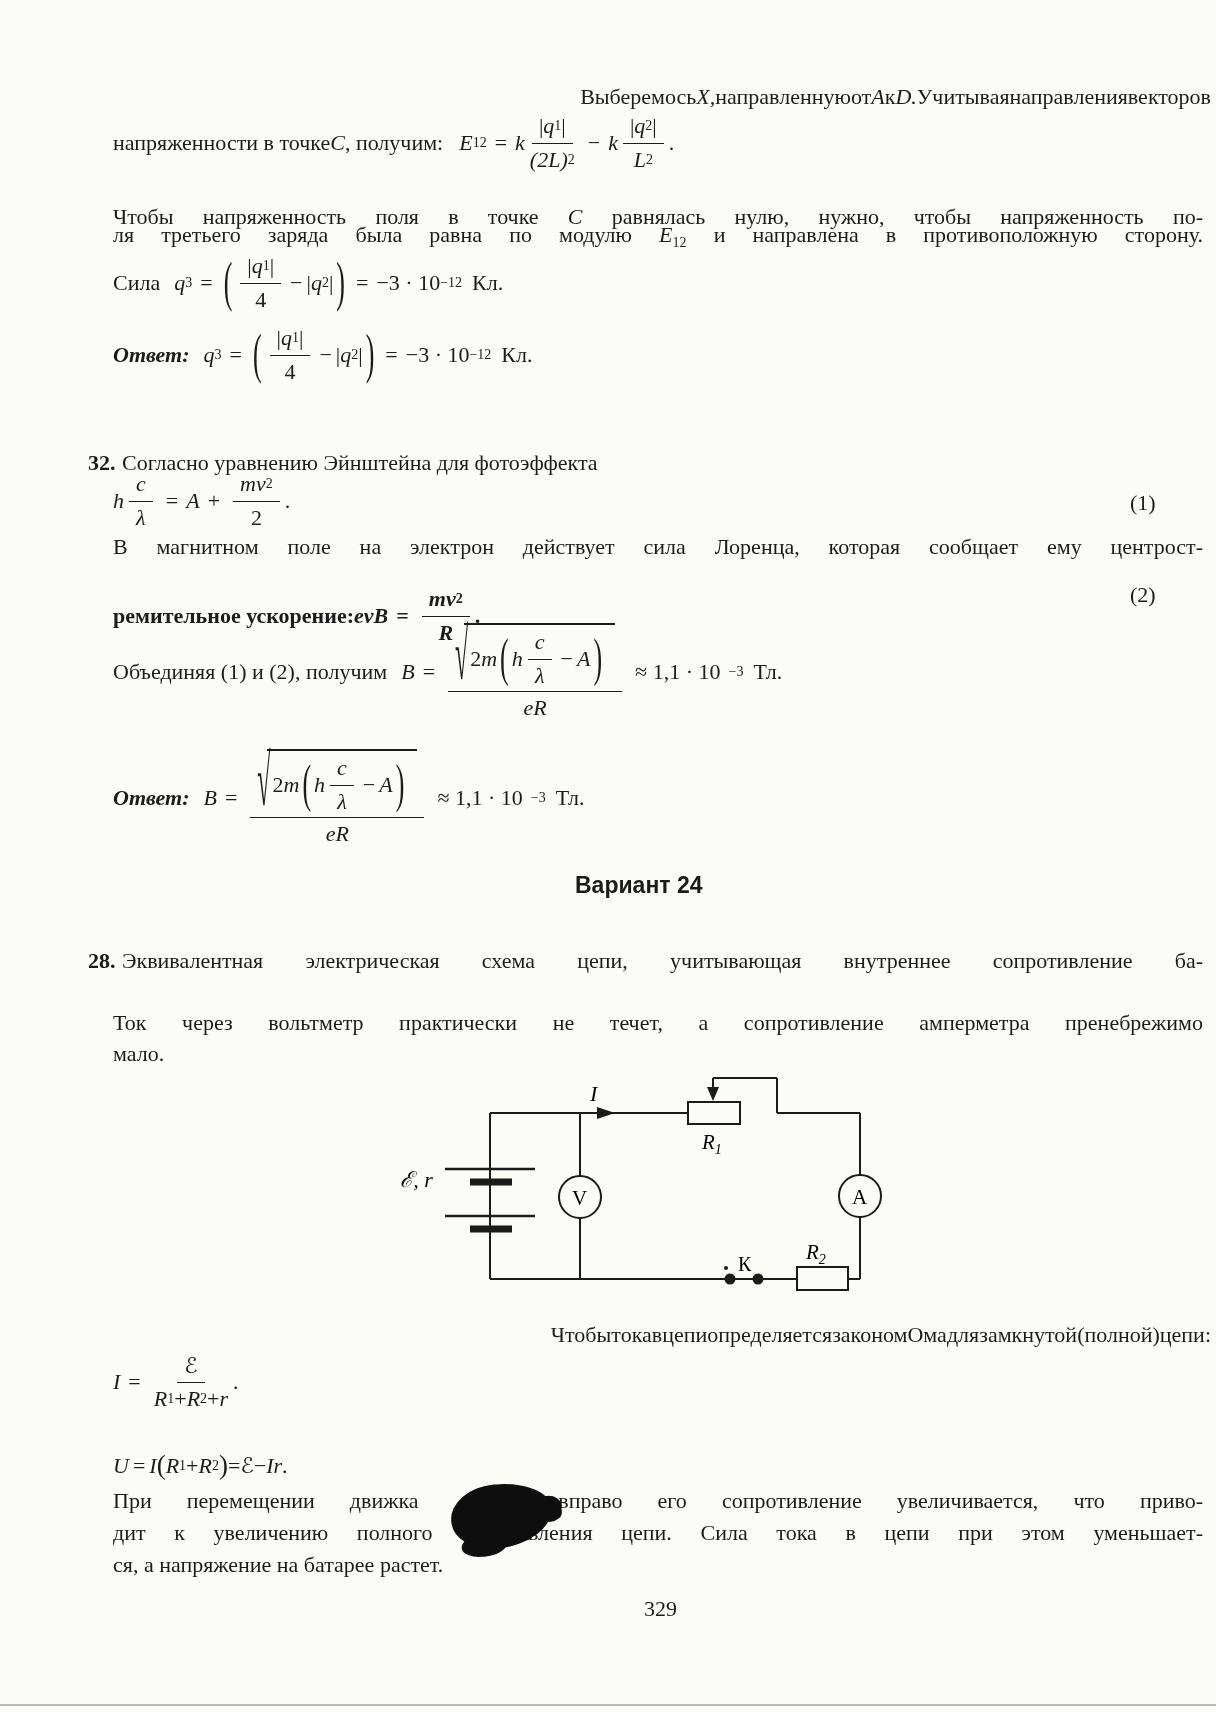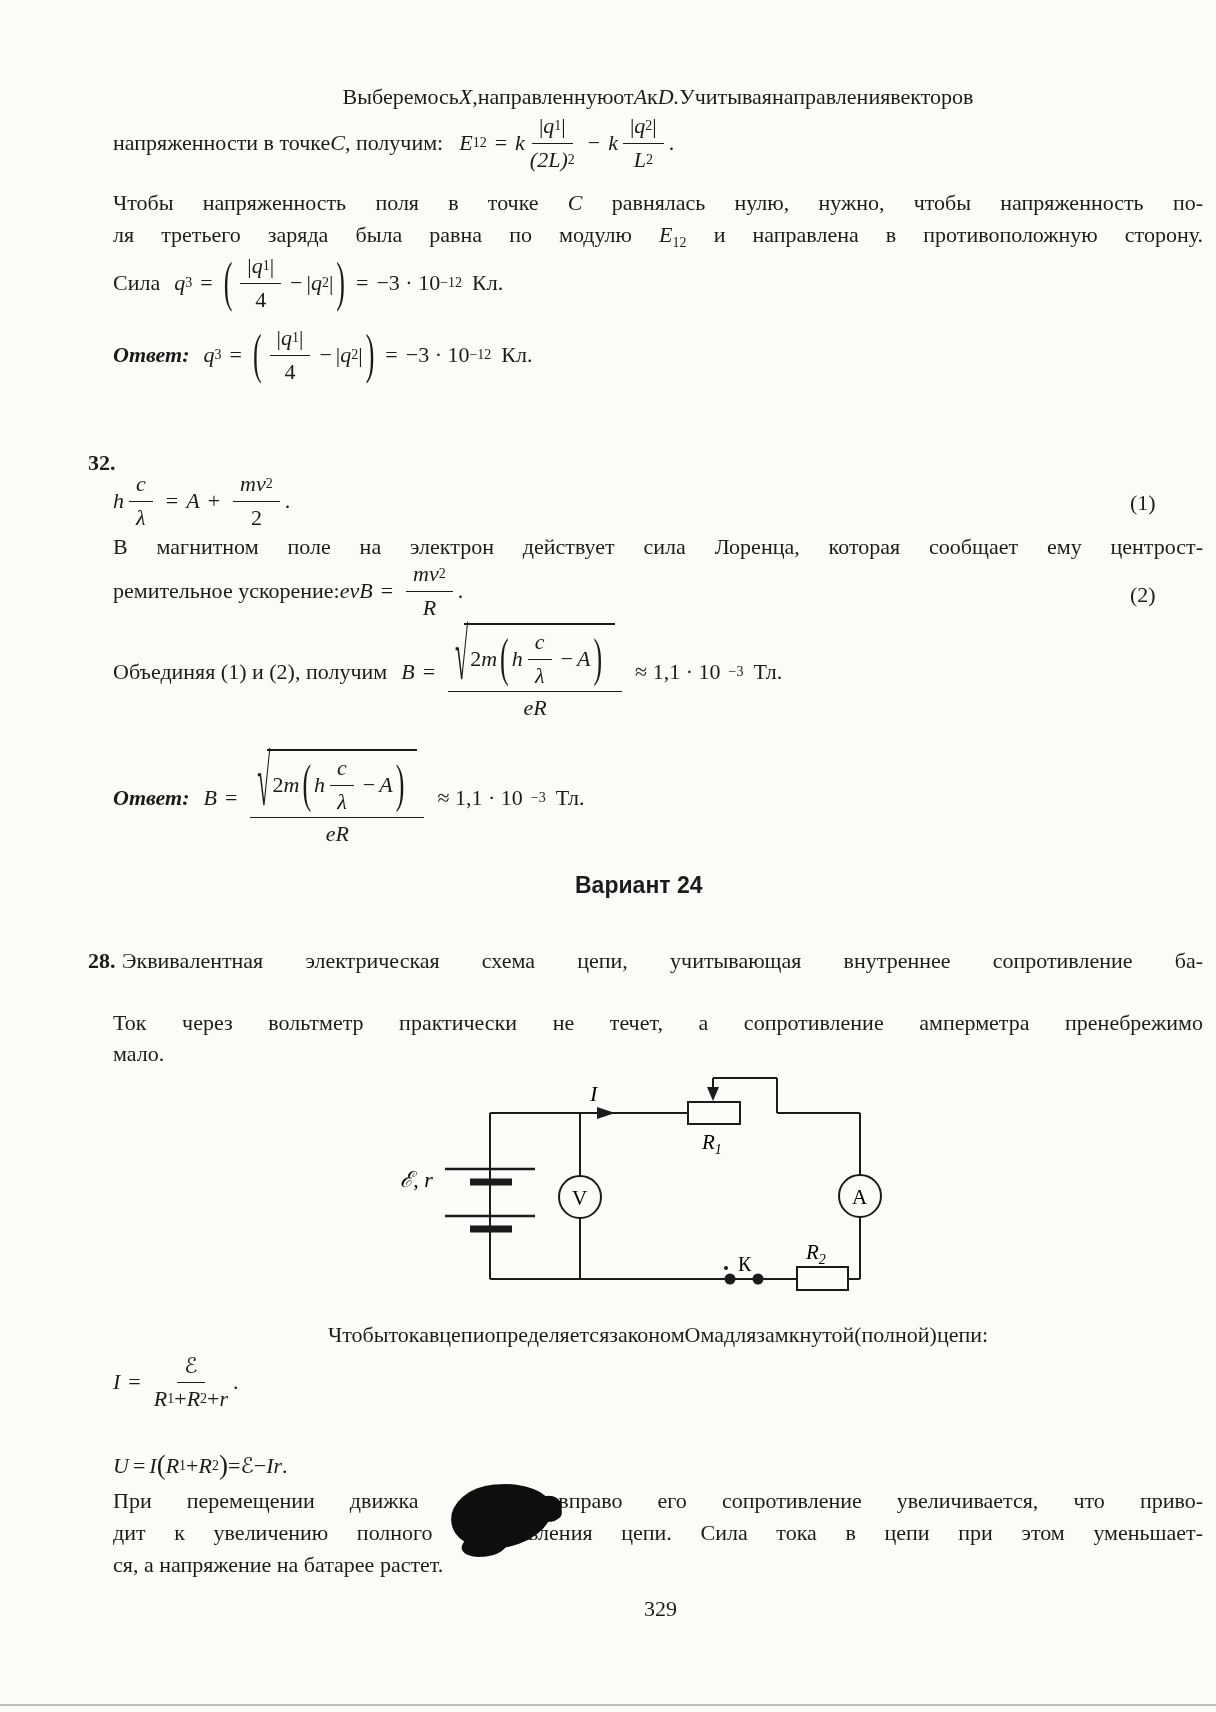--- a/index.html
+++ b/index.html
@@ -1,21 +1,21 @@
 <!DOCTYPE html>
 <html><head>
 <meta charset="utf-8">
 <style>
   html,body{margin:0;padding:0;background:#e8e8e6;}
   .page{position:relative;width:1216px;height:1712px;background:#fbfbf8;color:#1b1b1b;
         font-family:"Liberation Serif","DejaVu Serif",serif;font-size:22px;overflow:hidden;}
   .line{position:absolute;left:113px;width:1090px;line-height:26px;
         text-align:justify;text-align-last:justify;}
   .line.noju{text-align:left;text-align-last:left;}
-  .flexline{position:absolute;left:113px;width:1090px;display:flex;justify-content:center;line-height:26px;}
+  .flexline{position:absolute;left:121px;width:1090px;display:flex;justify-content:flex-end;line-height:26px;}
   .frow{position:absolute;left:113px;display:flex;align-items:center;white-space:nowrap;}
   .i{font-style:italic;}
   .bi{font-style:italic;font-weight:bold;}
   sub{font-size:14px;line-height:0;}
   sup{font-size:14px;line-height:0;}
   .op{margin:0 8px;}
   .opn{margin:0 4px;}
   .frac{display:inline-flex;flex-direction:column;align-items:center;margin:0 5px;vertical-align:middle;}
   .frac .top{display:inline-flex;align-items:center;border-bottom:1.7px solid #1b1b1b;padding:1px 7px 4px;}
   .frac .bot{display:inline-flex;align-items:center;padding-top:3px;}
@@ -90,21 +90,21 @@
           <span>|</span>
         </span>
       <span class="bot">
           <span class="i">L</span>
           <sup>2</sup>
         </span>
     </span>
     <span>.</span>
   </div>
 
-  <div class="line" style="top:190px;"><span>Чтобы напряженность поля в точке </span><span class="i">C</span><span> равнялась нулю, нужно, чтобы напряженность по-</span></div>
+  <div class="line" style="top:204px;"><span>Чтобы напряженность поля в точке </span><span class="i">C</span><span> равнялась нулю, нужно, чтобы напряженность по-</span></div>
   <div class="line" style="top:222px;"><span>ля третьего заряда была равна по модулю </span><span class="i">E</span><sub>12</sub><span> и направлена в противоположную сторону.</span></div>
 
   <div class="frow" style="top:252px;">
     <span style="margin-right:14px;">Сила</span>
     <span class="i">q</span>
       <sub>3</sub>
     <span class="op">=</span>
     <span class="bigp">(</span>
     <span class="frac">
       <span class="top">
@@ -152,20 +152,21 @@
       <sub>2</sub>
       <span>|</span>
     <span class="bigp">)</span>
     <span class="op">=</span>
     <span>−3 · 10</span>
       <sup>−12</sup>
     <span style="margin-left:10px;">Кл.</span>
   </div>
 
   <div class="pnum" style="top:450px;">32.</div>
+  <div class="line noju" style="top:450px;left:122px;width:1081px;">Согласно уравнению Эйнштейна для фотоэффекта</div>
 
   <div class="frow" style="top:470px;">
     <span class="i">h</span>
     <span class="frac">
       <span class="top">
           <span class="i">c</span>
         </span>
       <span class="bot">
           <span class="i">λ</span>
         </span>
@@ -181,21 +182,21 @@
       <span class="bot">
           <span>2</span>
         </span>
     </span>
     <span>.</span>
   </div>
   <div class="tag" style="top:490px;">(1)</div>
 
   <div class="line" style="top:534px;">В магнитном поле на электрон действует сила Лоренца, которая сообщает ему центрост-</div>
 
-  <div class="frow" style="top:560px;">
+  <div class="frow" style="top:585px;font-weight:bold;">
     <span>ремительное ускорение: </span>
     <span class="i">evB</span>
     <span class="op">=</span>
     <span class="frac">
       <span class="top">
           <span class="i">mv</span>
           <sup>2</sup>
         </span>
       <span class="bot">
           <span class="i">R</span>

